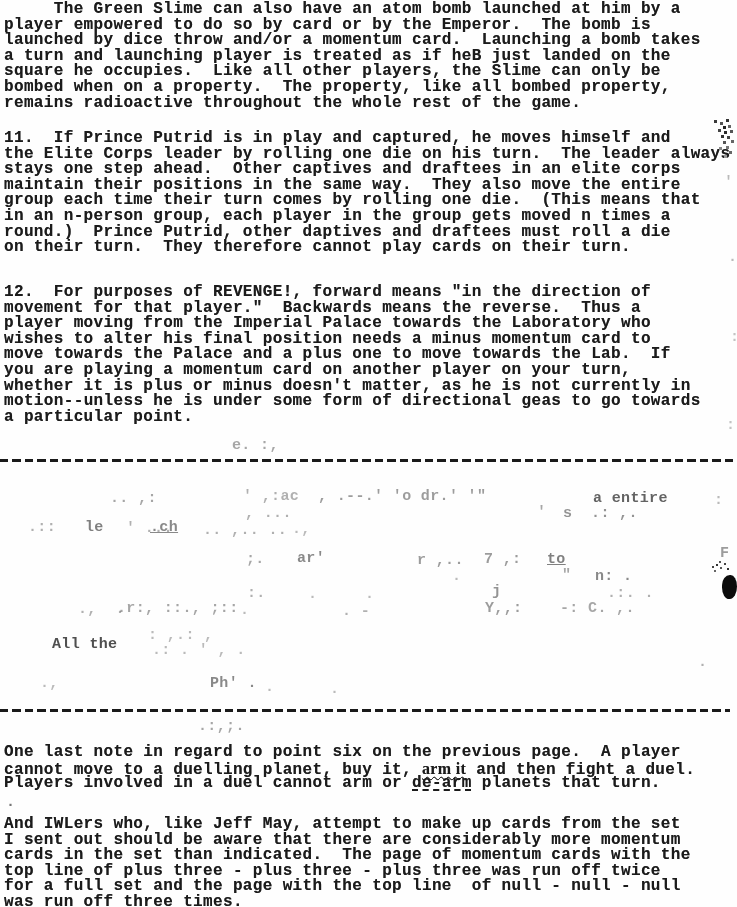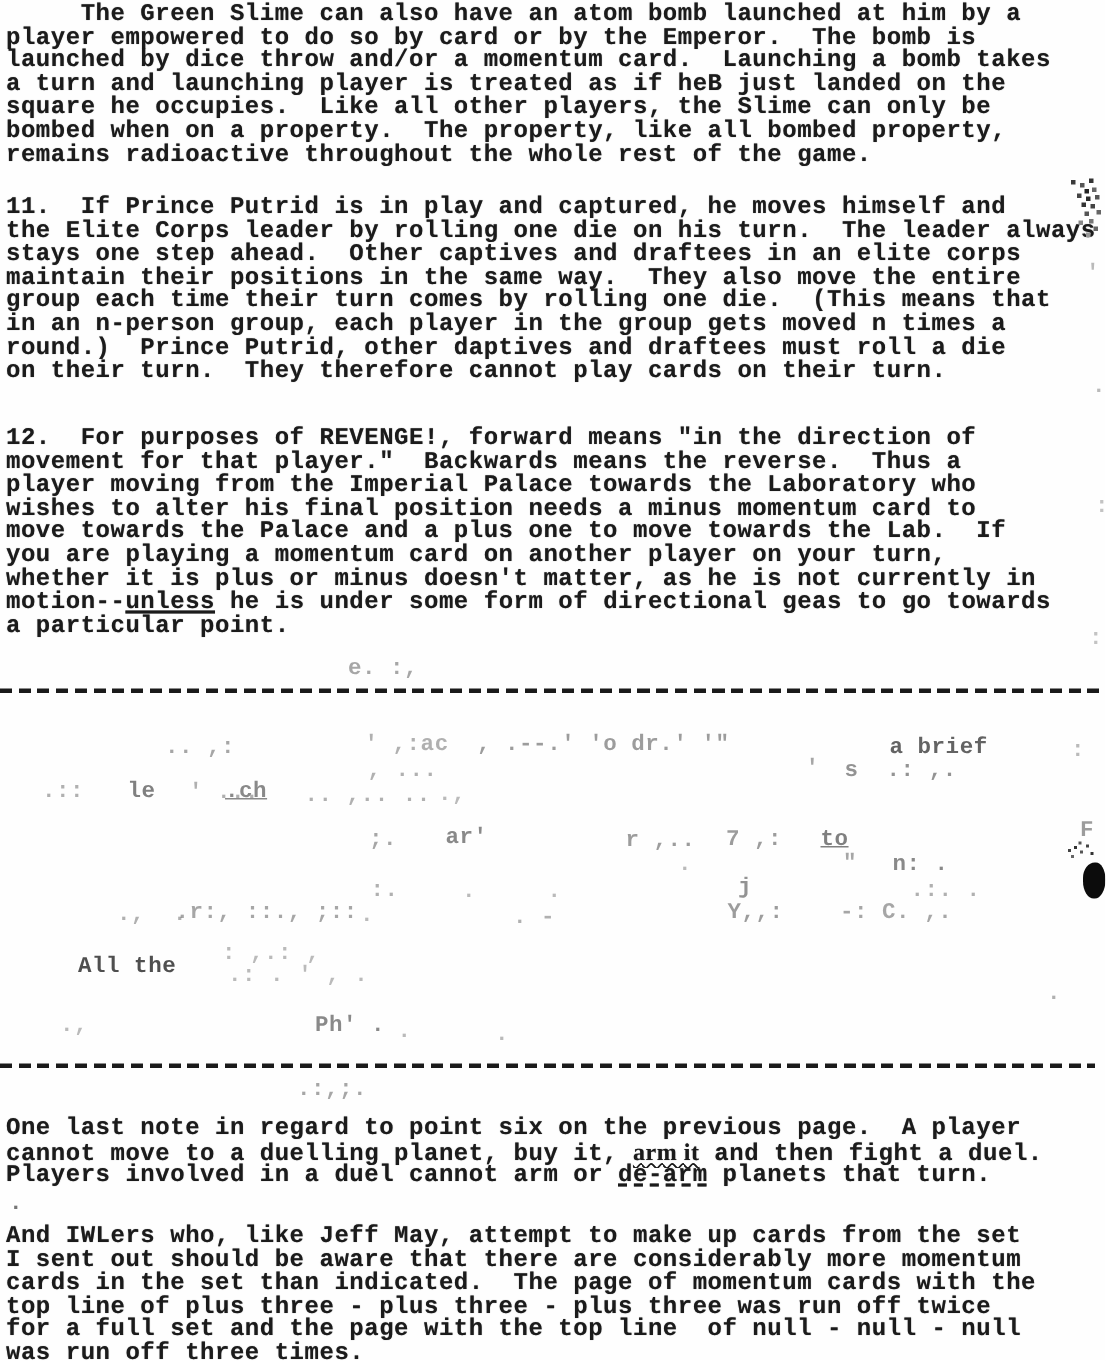--- a/index.html
+++ b/index.html
@@ -25,21 +25,21 @@
     right: -20px;
     white-space: pre;
     letter-spacing: 0.35px;
   }
   .tline {
     height: 15.6px;
     line-height: 15.6px;
     white-space: pre;
     text-shadow: 0 0 0.6px rgba(20,20,20,0.55);
   }
-  .u-solid { text-decoration: underline; text-decoration-thickness: 1.5px; text-underline-offset: 2px; }
+  .u-solid { text-decoration-thickness: 1.5px; text-underline-offset: 2px; }
   .u-wavy  { text-decoration: underline wavy; text-decoration-thickness: 1px; text-underline-offset: 2px; font-family: Liberation Serif, serif; }
   .u-dash  { text-decoration: underline dashed; text-decoration-thickness: 1.5px; text-underline-offset: 2px; }
   .divider {
     position: absolute;
     left: 0;
     height: 3px;
     background: repeating-linear-gradient(90deg, #1a1a1a 0 8px, transparent 8px 12.5px);
   }
   .frag {
     position: absolute;
@@ -104,21 +104,21 @@
   <div class="para" style="top: 817px;"><div class="tline"><span>And IWLers who, like Jeff May, attempt to make up cards from the set</span></div><div class="tline"><span>I sent out should be aware that there are considerably more momentum</span></div><div class="tline"><span>cards in the set than indicated.  The page of momentum cards with the</span></div><div class="tline"><span>top line of plus three - plus three - plus three was run off twice</span></div><div class="tline"><span>for a full set and the page with the top line  of null - null - null</span></div><div class="tline"><span>was run off three times.</span></div></div>
 
   <div class="smudge-tr"></div>
   <div class="ink-blob-speckle"></div>
   <div class="ink-blob"></div>
 
 <span class="frag" style="left: 232px; top: 438px; opacity: 0.45;">e. :,</span>
     <span class="frag" style="left: 110px; top: 491px; opacity: 0.45;">.. ,:</span>
     <span class="frag" style="left: 243px; top: 489px; opacity: 0.4;">' ,:ac</span>
     <span class="frag" style="left: 318px; top: 489px; opacity: 0.5;">, .--.' 'o dr.' '"</span>
-    <span class="frag" style="left: 593px; top: 491px; opacity: 0.8;">a brief</span>
+    <span class="frag" style="left: 593px; top: 491px; opacity: 0.8;">a entire</span>
     <span class="frag" style="left: 714px; top: 493px; opacity: 0.35;">:</span>
     <span class="frag" style="left: 245px; top: 506px; opacity: 0.4;">, ...</span>
     <span class="frag" style="left: 537px; top: 505px; opacity: 0.45;">'</span>
     <span class="frag" style="left: 563px; top: 506px; opacity: 0.55;">s  .: ,.</span>
     <span class="frag" style="left: 28px; top: 520px; opacity: 0.4;">.::</span>
     <span class="frag" style="left: 85px; top: 520px; opacity: 0.65; font-family: Liberation Mono, monospace;">le</span>
     <span class="frag" style="left: 126px; top: 521px; opacity: 0.4;">' ...</span>
     <span class="frag" style="left: 150px; top: 520px; opacity: 0.6; text-decoration: underline;">.ch</span>
     <span class="frag" style="left: 203px; top: 523px; opacity: 0.4;">.. ,.. ..</span>
     <span class="frag" style="left: 292px; top: 522px; opacity: 0.35;">.,</span>

